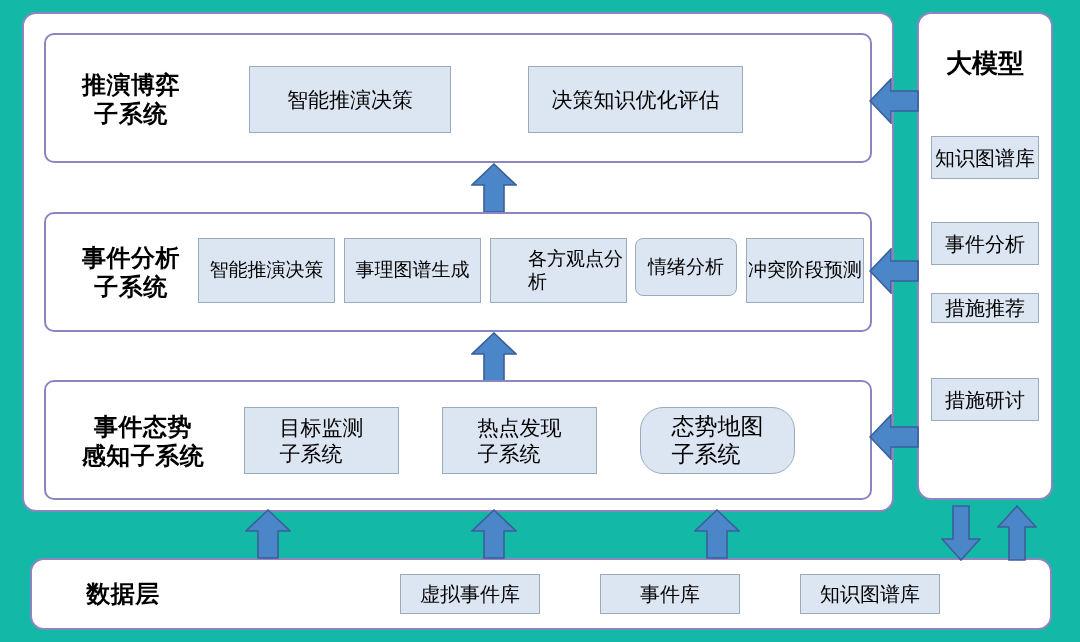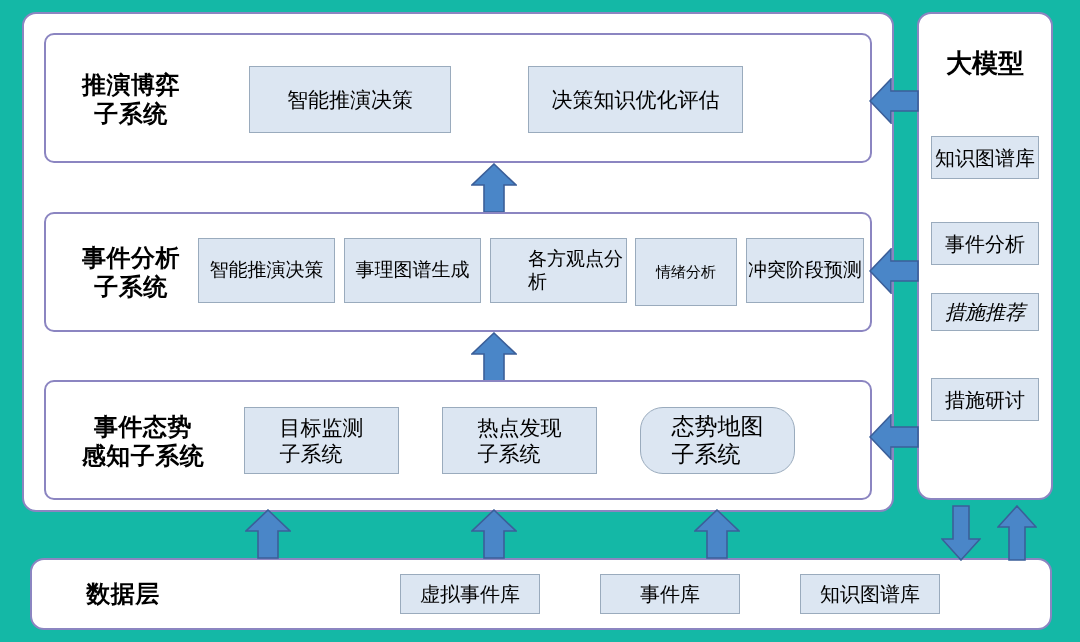--- a/index.html
+++ b/index.html
@@ -99,21 +99,21 @@
 
   <div class="row-label" style="left:56px; top:228px; width:150px; height:88px; font-size:24px;">事件分析
 子系统</div>
 
   <div class="chip" style="left:198px; top:238px; width:137px; height:65px; font-size:19px;">智能推演决策</div>
 
   <div class="chip" style="left:344px; top:238px; width:137px; height:65px; font-size:19px;">事理图谱生成</div>
 
   <div class="chip" style="left:490px; top:238px; width:137px; height:65px; font-size:19px;padding-left:37px;">各方观点分析</div>
 
-  <div class="chip" style="left:635px; top:238px; width:102px; height:68px; font-size:15px;">情绪分析</div>
+  <div class="chip" style="left:635px; top:238px; width:102px; height:58px; font-size:19px;border-radius:8px;">情绪分析</div>
 
   <div class="chip" style="left:746px; top:238px; width:118px; height:65px; font-size:19px;">冲突阶段预测</div>
 
   <div class="arrow" style="left:471px; top:332px; width:46px; height:50px;">
     <svg width="46" height="50" viewBox="0 0 46 50">
       <polygon points="23,1 45,22 33,22 33,49 13,49 13,22 1,22" fill="#4a86c8" stroke="#3b5f99" stroke-width="1.6" stroke-linejoin="miter"></polygon>
     </svg>
   </div>
 
   <div class="panel-inner" style="left:44px; top:380px; width:828px; height:120px;"></div>
@@ -160,21 +160,21 @@
   </div>
 
   <div class="panel" style="left:917px; top:12px; width:136px; height:488px;"></div>
 
   <div style="position:absolute; left:917px; top:46px; width:136px; text-align:center; font-size:26px; font-weight:bold; color:#000;">大模型</div>
 
   <div class="chip" style="left:931px; top:136px; width:108px; height:43px; font-size:20px;">知识图谱库</div>
 
   <div class="chip" style="left:931px; top:222px; width:108px; height:43px; font-size:20px;">事件分析</div>
 
-  <div class="chip" style="left:931px; top:293px; width:108px; height:38px; font-size:20px;font-style:italic;">措施推荐</div>
+  <div class="chip" style="left:931px; top:293px; width:108px; height:30px; font-size:20px;">措施推荐</div>
 
   <div class="chip" style="left:931px; top:378px; width:108px; height:43px; font-size:20px;">措施研讨</div>
 
   <div class="arrow" style="left:869px; top:78px; width:50px; height:46px;">
     <svg width="50" height="46" viewBox="0 0 50 46">
       <polygon points="1,23 22,1 22,13 49,13 49,33 22,33 22,45" fill="#4a86c8" stroke="#3b5f99" stroke-width="1.6" stroke-linejoin="miter"></polygon>
     </svg>
   </div>
 
   <div class="arrow" style="left:869px; top:248px; width:50px; height:46px;">

